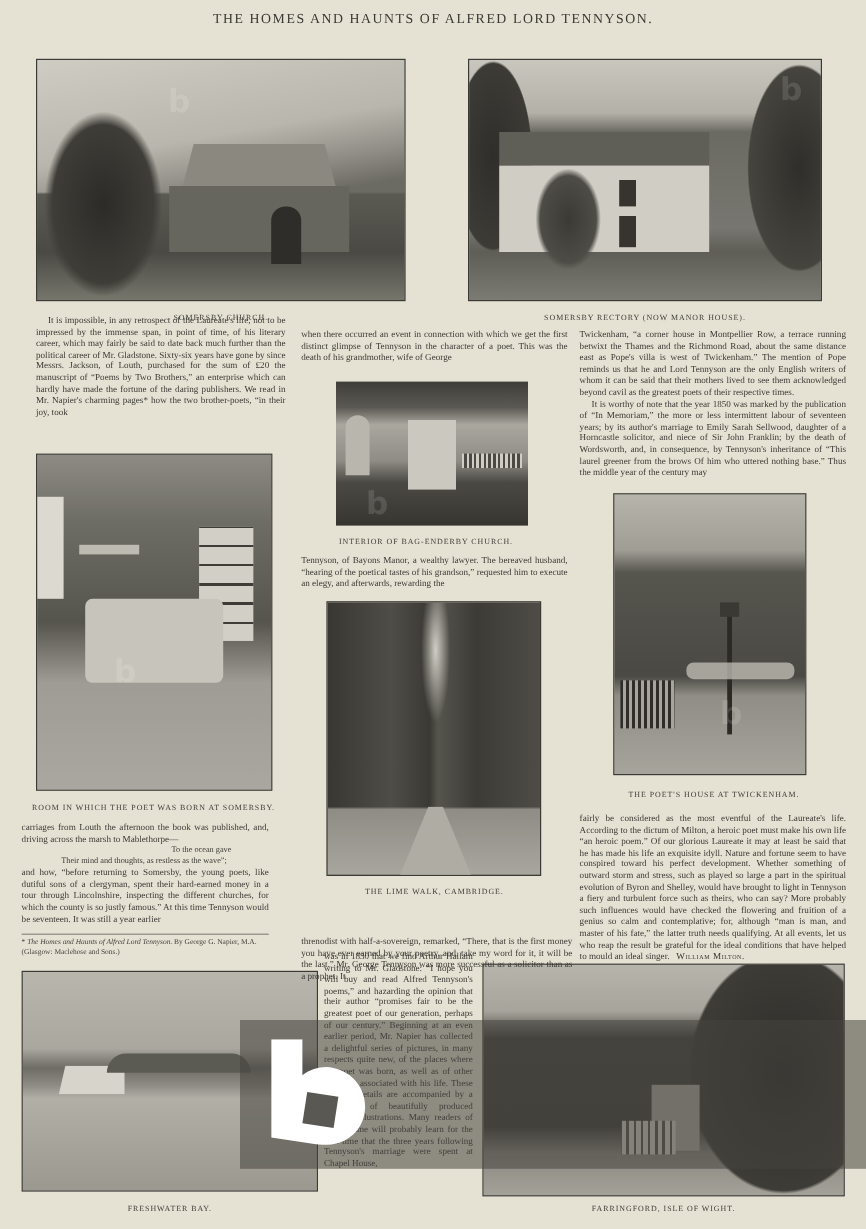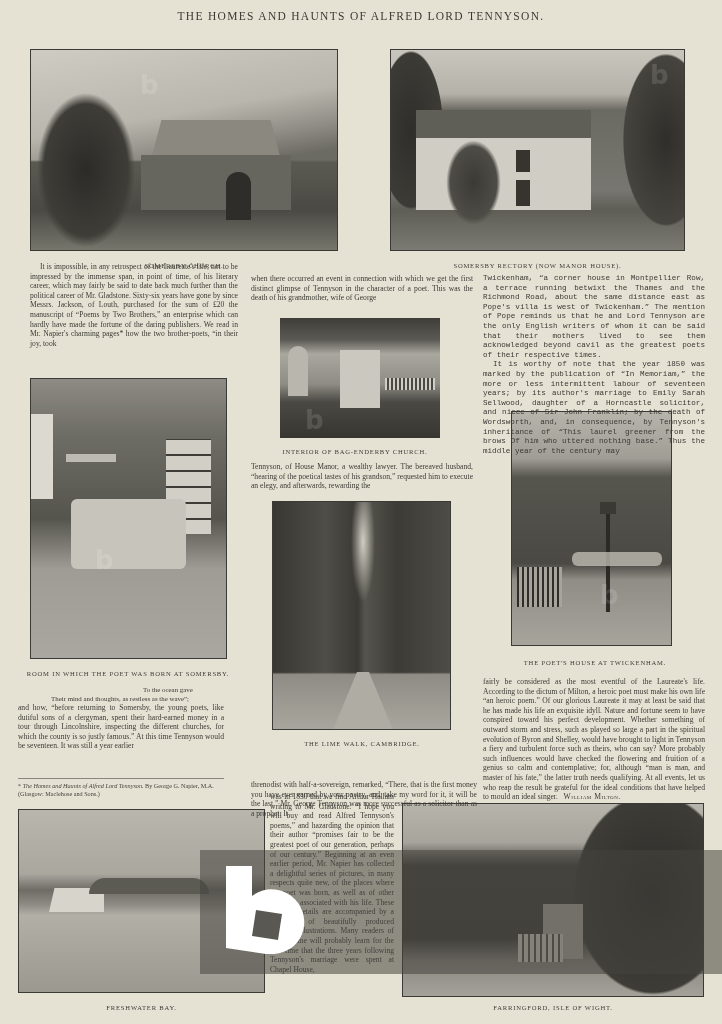--- a/index.html
+++ b/index.html
@@ -101,47 +101,48 @@
   <div style="position:absolute;left:140px;top:100px;width:40px;height:55px;background:#a9a79e;"></div>
   <div style="position:absolute;left:115px;top:130px;width:45px;height:28px;background:repeating-linear-gradient(90deg,#cfcdc3 0 4px,#55544d 4px 6px);"></div>
 </div>
 <div class="caption" style="left:402px;top:1004px;width:302px;">FARRINGFORD, ISLE OF WIGHT.</div>
 
 <div class="col" style="left:30px;top:262px;width:208px;">
   <p class="ind">It is impossible, in any retrospect of the Laureate's life, not to be impressed by the immense span, in point of time, of his literary career, which may fairly be said to date back much further than the political career of Mr. Gladstone. Sixty-six years have gone by since Messrs. Jackson, of Louth, purchased for the sum of £20 the manuscript of “Poems by Two Brothers,” an enterprise which can hardly have made the fortune of the daring publishers. We read in Mr. Napier's charming pages* how the two brother-poets, “in their joy, took</p>
 </div>
 
 <div class="col" style="left:18px;top:685px;width:206px;">
+  <p>carriages from Louth the afternoon the book was published, and, driving across the marsh to Mablethorpe—</p>
   <p class="verse" style="text-align:left;padding-left:125px;">To the ocean gave</p>
   <p class="verse" style="text-align:left;padding-left:33px;">Their mind and thoughts, as restless as the wave”;</p>
   <p>and how, “before returning to Somersby, the young poets, like dutiful sons of a clergyman, spent their hard-earned money in a tour through Lincolnshire, inspecting the different churches, for which the county is so justly famous.” At this time Tennyson would be seventeen. It was still a year earlier</p>
 </div>
 
 <div class="fn" style="left:18px;top:778px;width:206px;">
   * <i>The Homes and Haunts of Alfred Lord Tennyson.</i>
   <span>By George G. Napier, M.A. (Glasgow: Maclehose and Sons.)</span>
 </div>
 
 <div class="col" style="left:251px;top:274px;width:222px;">
   <p>when there occurred an event in connection with which we get the first distinct glimpse of Tennyson in the character of a poet. This was the death of his grandmother, wife of George</p>
 </div>
 
 <div class="col" style="left:251px;top:462px;width:222px;">
-  <p>Tennyson, of House Manor, a wealthy lawyer. The bereaved husband, “hearing of the poetical tastes of his grandson,” requested him to execute an elegy, and afterwards, rewarding the</p>
+  <p>Tennyson, of Bayons Manor, a wealthy lawyer. The bereaved husband, “hearing of the poetical tastes of his grandson,” requested him to execute an elegy, and afterwards, rewarding the</p>
 </div>
 
 <div class="col" style="left:251px;top:754px;width:226px;margin-top:26px;">
   <p>threnodist with half-a-sovereign, remarked, “There, that is the first money you have ever earned by your poetry, and, take my word for it, it will be the last.” Mr. George Tennyson was more successful as a solicitor than as a prophet. It</p>
 </div>
 
 <div class="col" style="left:270px;top:792px;width:124px;">
   <p>was in 1830 that we find Arthur Hallam writing to Mr. Gladstone: “I hope you will buy and read Alfred Tennyson's poems,” and hazarding the opinion that their author “promises fair to be the greatest poet of our generation, perhaps of our century.” Beginning at an even earlier period, Mr. Napier has collected a delightful series of pictures, in many respects quite new, of the places where the poet was born, as well as of other localities associated with his life. These pleasant details are accompanied by a profusion of beautifully produced pictorial illustrations. Many readers of this volume will probably learn for the first time that the three years following Tennyson's marriage were spent at Chapel House,</p>
 </div>
 
-<div class="col" style="left:483px;top:274px;width:222px;font-family:Liberation Mono, monospace;">
+<div class="col" style="left:483px;top:274px;width:222px;">
   <p>Twickenham, “a corner house in Montpellier Row, a terrace running betwixt the Thames and the Richmond Road, about the same distance east as Pope's villa is west of Twickenham.” The mention of Pope reminds us that he and Lord Tennyson are the only English writers of whom it can be said that their mothers lived to see them acknowledged beyond cavil as the greatest poets of their respective times.</p>
   <p class="ind">It is worthy of note that the year 1850 was marked by the publication of “In Memoriam,” the more or less intermittent labour of seventeen years; by its author's marriage to Emily Sarah Sellwood, daughter of a Horncastle solicitor, and niece of Sir John Franklin; by the death of Wordsworth, and, in consequence, by Tennyson's inheritance of “This laurel greener from the brows Of him who uttered nothing base.” Thus the middle year of the century may</p>
 </div>
 
 <div class="col" style="left:483px;top:677px;width:222px;">
   <p>
     <span>fairly be considered as the most eventful of the Laureate's life. According to the dictum of Milton, a heroic poet must make his own life “an heroic poem.” Of our glorious Laureate it may at least be said that he has made his life an exquisite idyll. Nature and fortune seem to have conspired toward his perfect development. Whether something of outward storm and stress, such as played so large a part in the spiritual evolution of Byron and Shelley, would have brought to light in Tennyson a fiery and turbulent force such as theirs, who can say? More probably such influences would have checked the flowering and fruition of a genius so calm and contemplative; for, although “man is man, and master of his fate,” the latter truth needs qualifying. At all events, let us who reap the result be grateful for the ideal conditions that have helped to mould an ideal singer.</span>
     &nbsp;&nbsp;<span class="sig">William Milton.</span>
   </p>
 </div>

